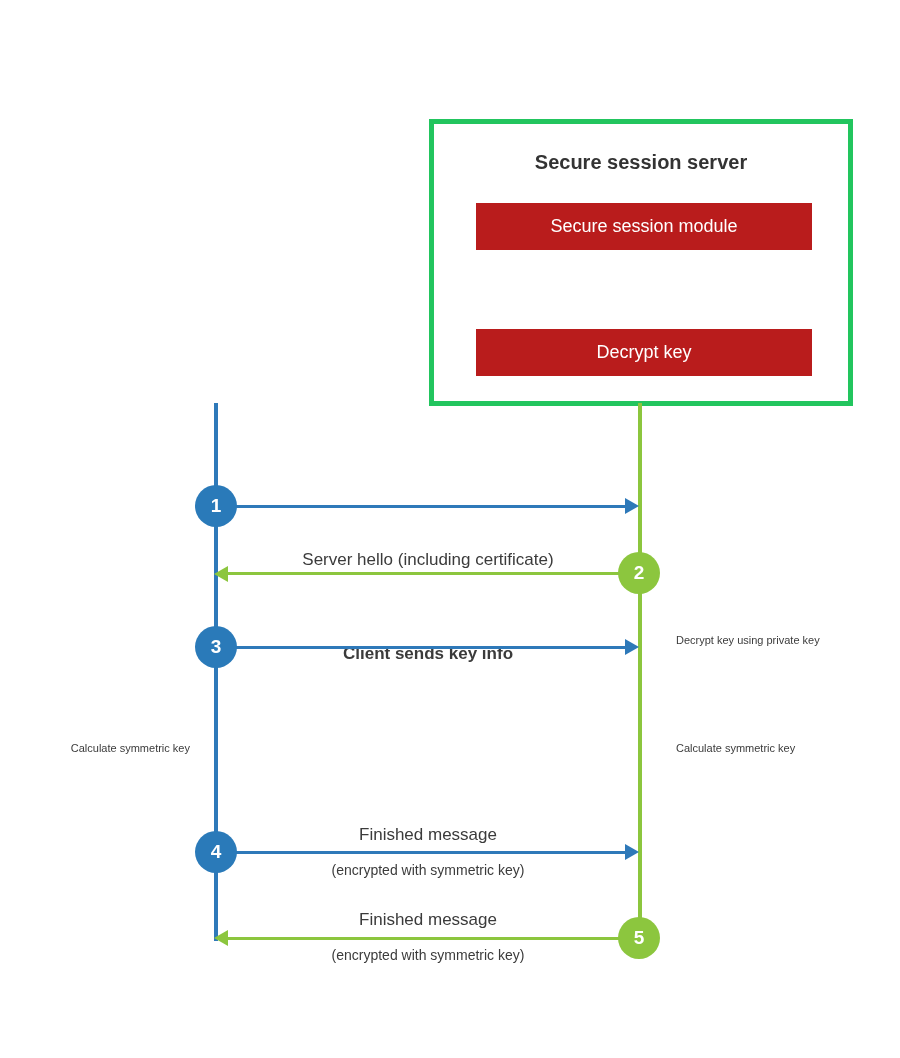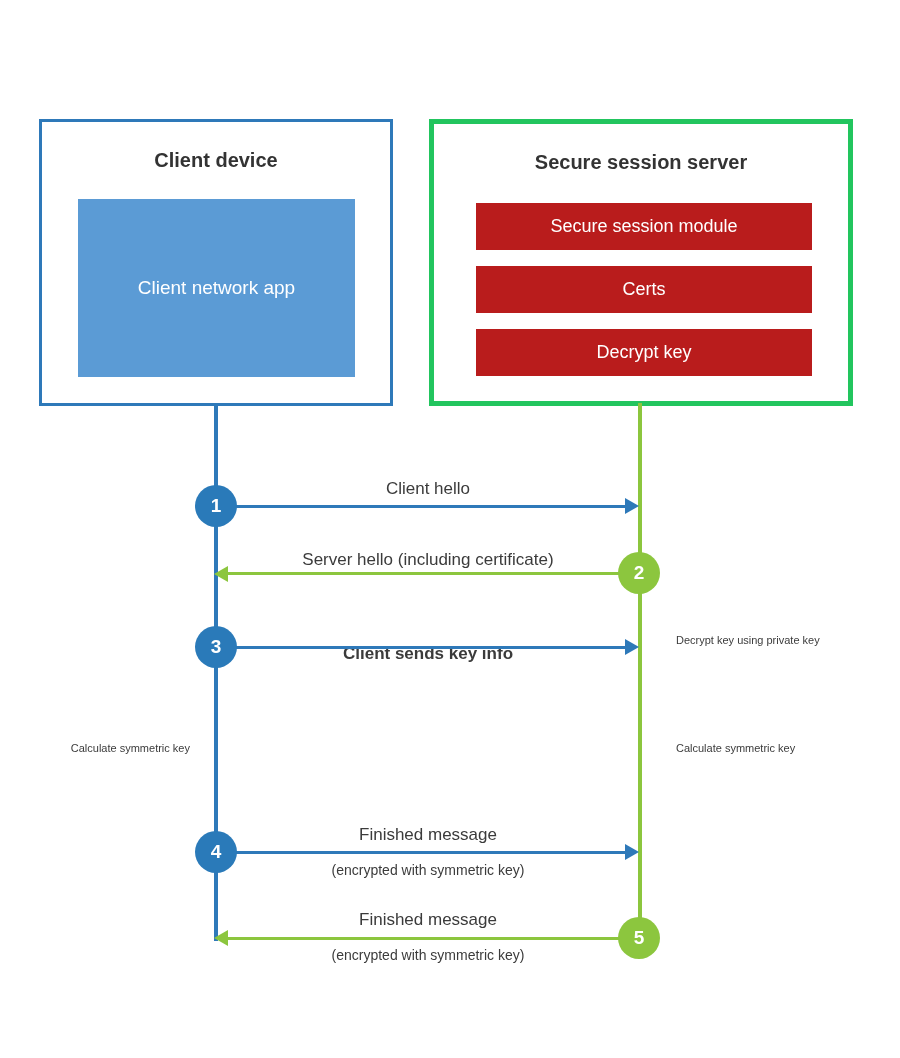--- a/index.html
+++ b/index.html
@@ -184,38 +184,30 @@
   }
   .side-note.right-of-line { text-align: left; }
   .side-note.left-of-line  { text-align: right; }
 </style>
 </head>
 <body>
 
 <div id="diagram-root">
 
 
-  <div class="party-box client">
-    <div class="party-title">Client device</div>
-    <div class="client-app-block">
-      <div class="client-app-label">Client network app</div>
-    </div>
-  </div>
 
   <div class="party-box server">
     <div class="party-title">Secure session server</div>
     <div class="server-bar b0">Secure session module</div>
-    <div class="server-bar b1">Certs</div>
     <div class="server-bar b2">Decrypt key</div>
   </div>
 
   <div class="lifeline client-lifeline"></div>
   <div class="lifeline server-lifeline"></div>
 
-  <div class="msg-label" style="left:216px; top:479px; width:424px;">Client hello</div>
   <div class="msg-line to-right" style="left:216px; top:505px; width:412px;"></div>
   <div class="arrowhead right" style="left:625px; top:498px;"></div>
   <div class="step-badge blue" style="left:195px; top:485px;">1</div>
 
   <div class="msg-label" style="left:216px; top:550px; width:424px;">Server hello (including certificate)</div>
   <div class="msg-line to-left" style="left:228px; top:572px; width:412px;"></div>
   <div class="arrowhead left" style="left:214px; top:566px;"></div>
   <div class="step-badge green" style="left:618px; top:552px;">2</div>
 
   <div class="msg-label" style="left:216px; top:644px; width:424px;font-weight:bold;">Client sends key info</div>

